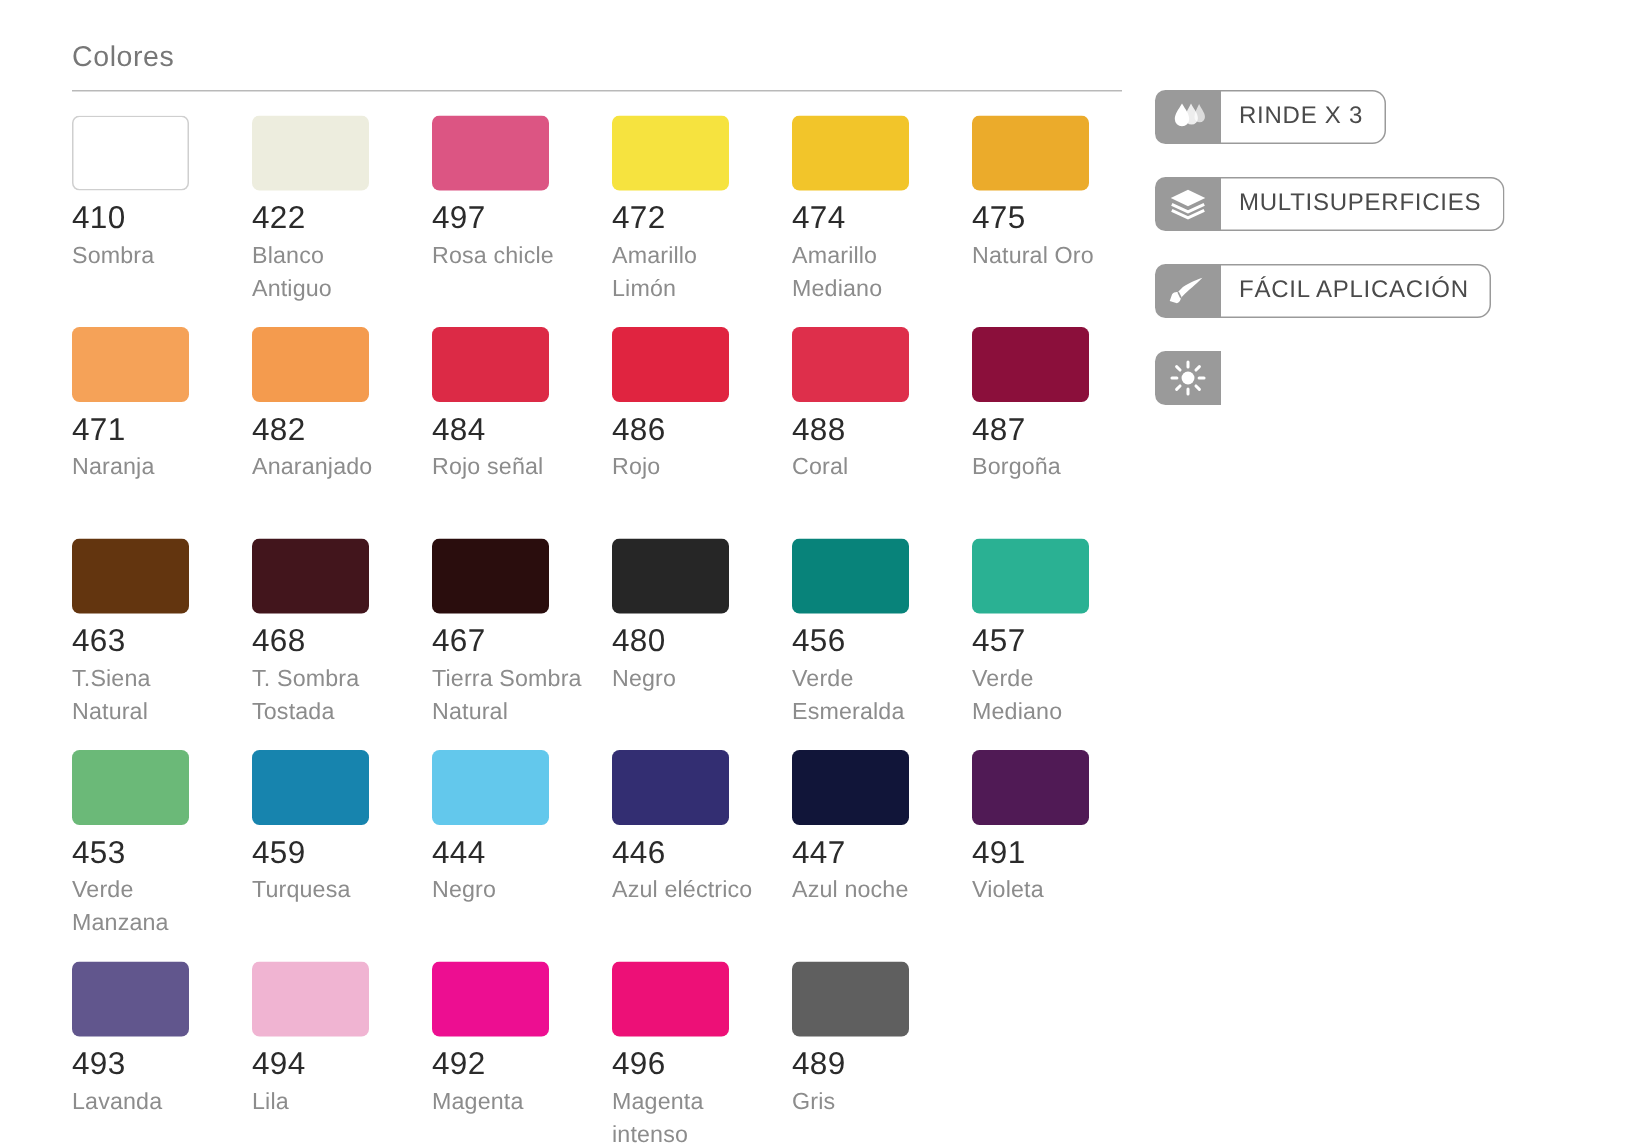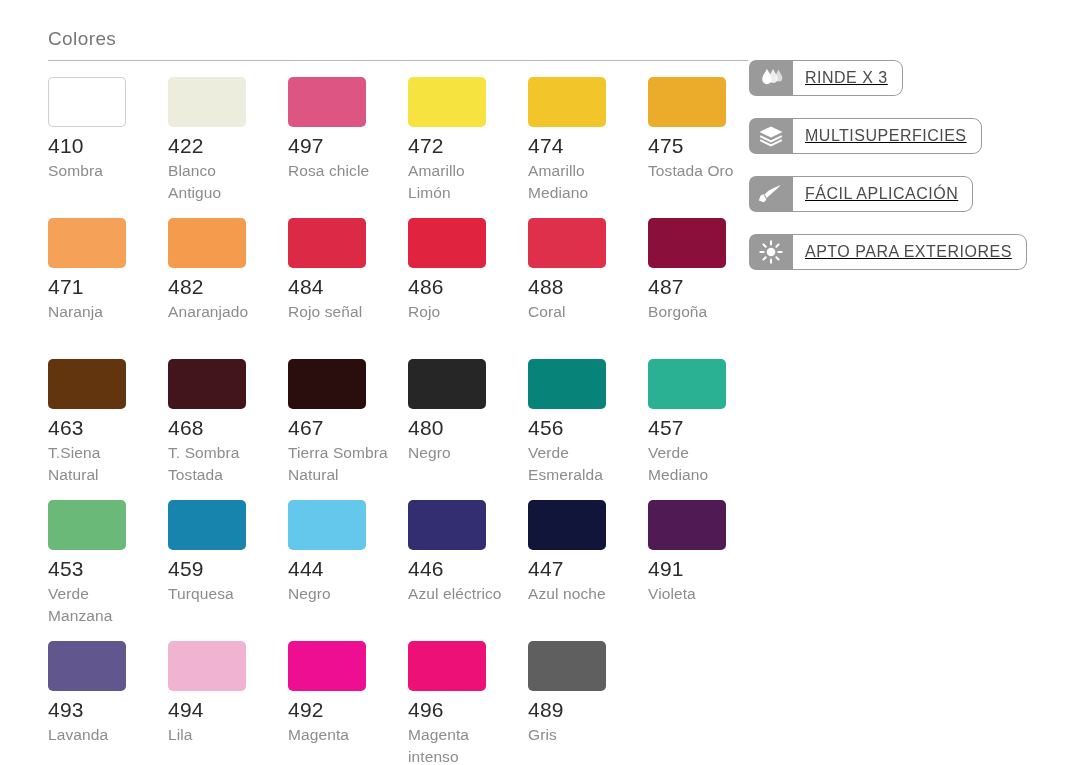--- a/index.html
+++ b/index.html
@@ -83,24 +83,23 @@
     font-size: 15.5px;
     color: #8c8c8c;
     line-height: 1.42;
     font-weight: 400;
     letter-spacing: 0.1px;
   }
 
   
   .badges {
     position: absolute;
-    left: 749px;
+    left: 770px;
     top: 60px;
     width: 300px;
-    text-decoration: underline;
   }
 
   .badge {
     position: relative;
     display: flex;
     align-items: stretch;
     height: 36px;
     margin-bottom: 22px;
     width: max-content;
   }
@@ -161,21 +160,21 @@
           <div class="cname">Amarillo Limón</div>
         </div>
         <div class="swatch-cell">
           <div class="chip" style="background: rgb(242, 197, 42);"></div>
           <div class="code">474</div>
           <div class="cname">Amarillo Mediano</div>
         </div>
         <div class="swatch-cell">
           <div class="chip" style="background: rgb(235, 171, 43);"></div>
           <div class="code">475</div>
-          <div class="cname">Tostada Oro</div>
+          <div class="cname">Natural Oro</div>
         </div>
         <div class="swatch-cell">
           <div class="chip" style="background: rgb(245, 162, 88);"></div>
           <div class="code">471</div>
           <div class="cname">Naranja</div>
         </div>
         <div class="swatch-cell">
           <div class="chip" style="background: rgb(244, 155, 78);"></div>
           <div class="code">482</div>
           <div class="cname">Anaranjado</div>
@@ -327,17 +326,16 @@
               <line x1="12" y1="19.4" x2="12" y2="22.7"></line>
               <line x1="1.3" y1="12" x2="4.6" y2="12"></line>
               <line x1="19.4" y1="12" x2="22.7" y2="12"></line>
               <line x1="4.4" y1="4.4" x2="6.7" y2="6.7"></line>
               <line x1="17.3" y1="17.3" x2="19.6" y2="19.6"></line>
               <line x1="19.6" y1="4.4" x2="17.3" y2="6.7"></line>
               <line x1="6.7" y1="17.3" x2="4.4" y2="19.6"></line>
             </g>
           </svg>
         </div>
-        <div class="badge-label">APTO PARA EXTERIORES</div>
       </div>
     </div>
 
 </div>
 
 </body></html>

